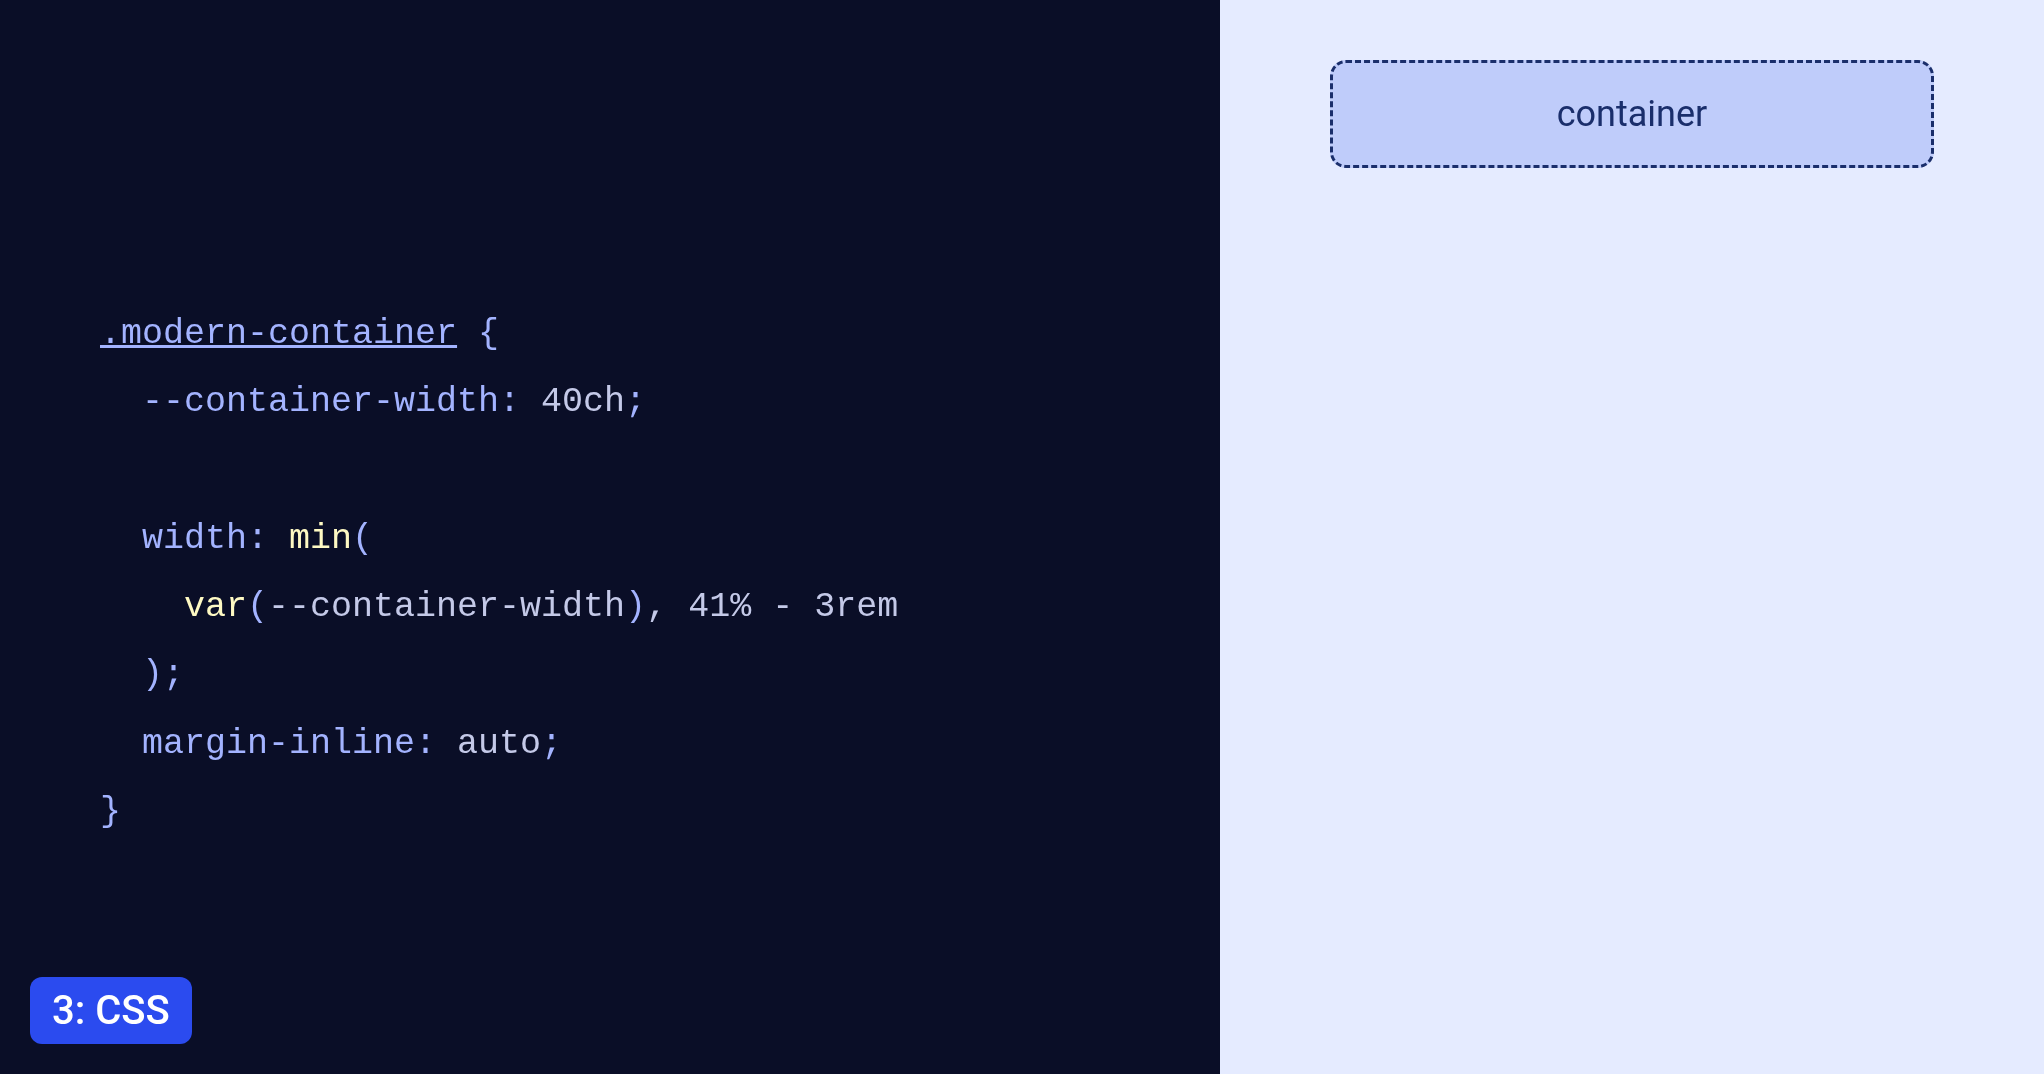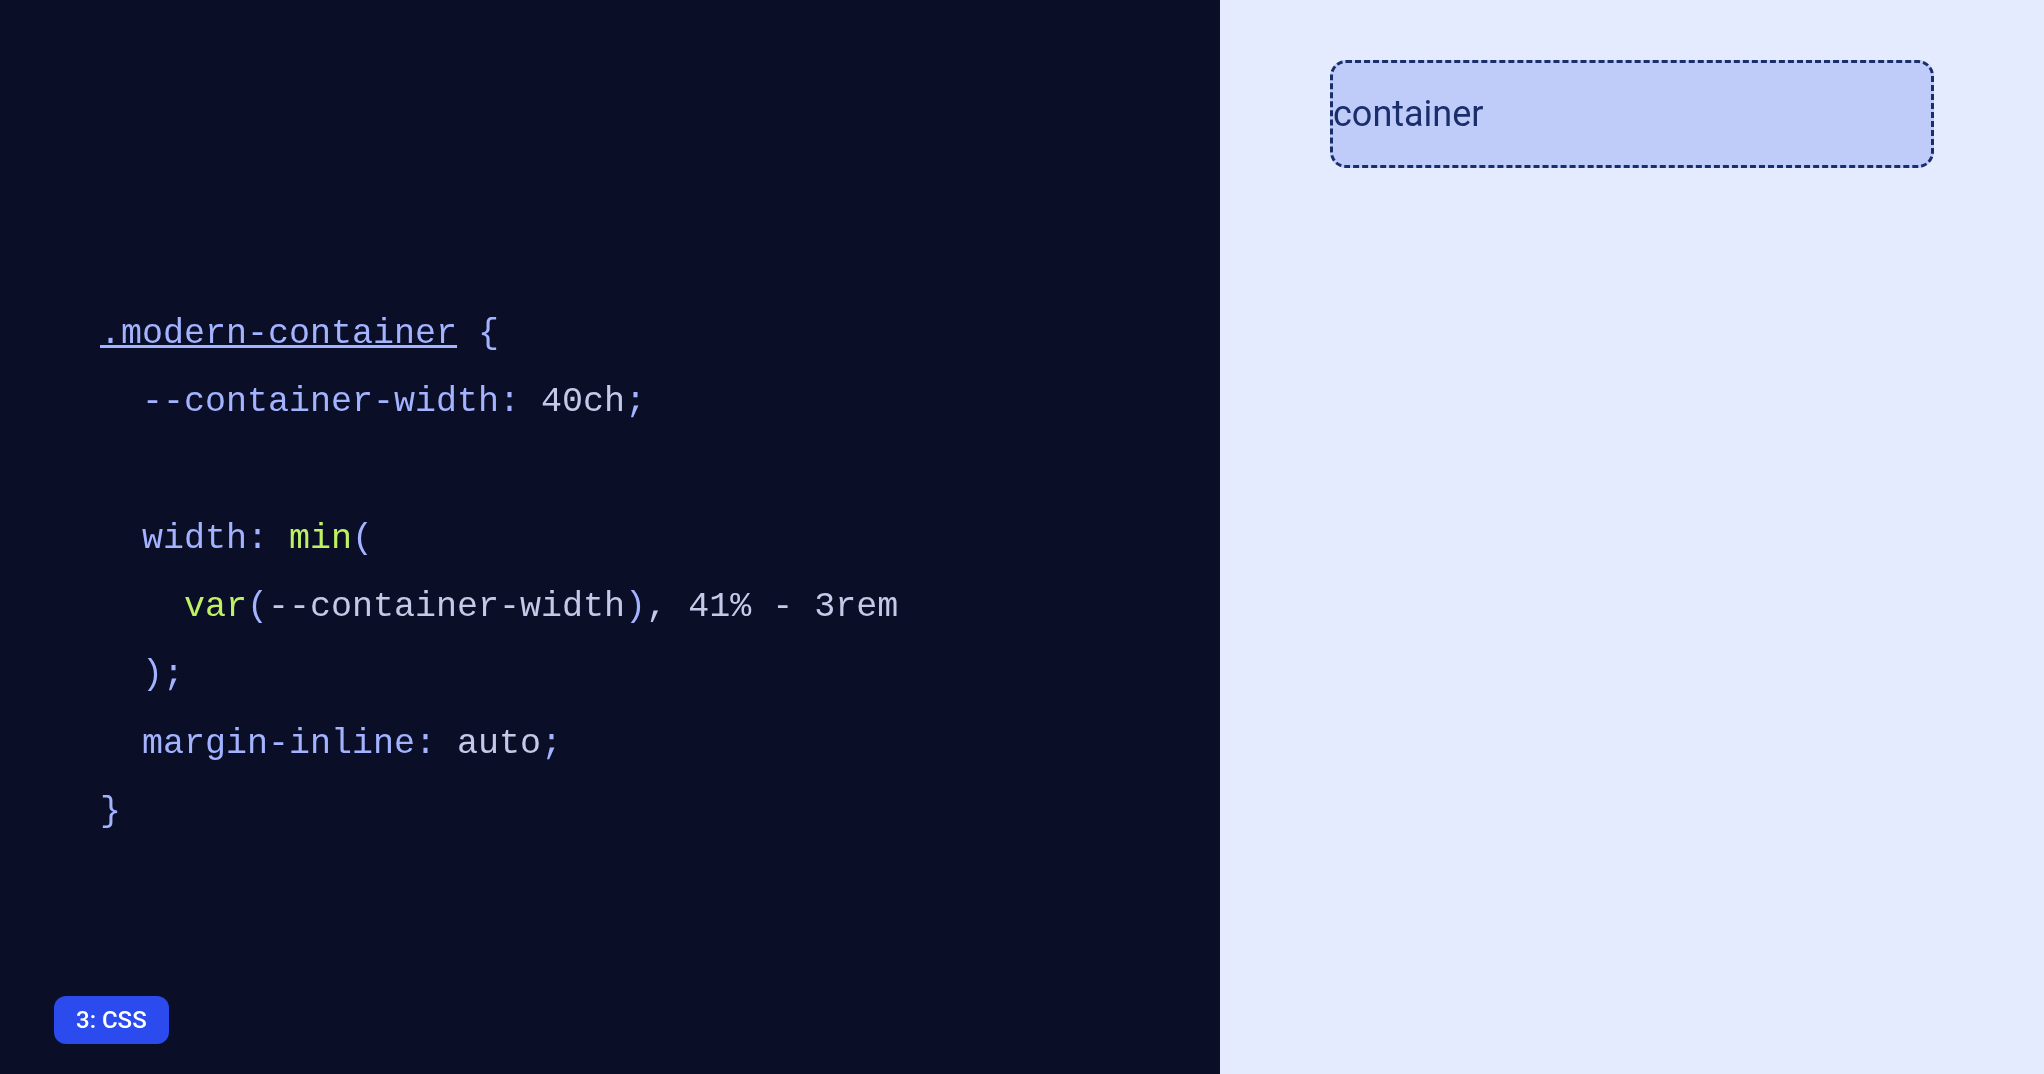--- a/index.html
+++ b/index.html
@@ -46,58 +46,57 @@
 
     .colon {
       color: #a3b3ff;
     }
 
     .value {
       color: #c4c9e8;
     }
 
     .func {
-      color: #bef264;
+      color: #fef9c3;
     }
 
     .paren {
       color: #a3b3ff;
     }
 
     .semicolon {
       color: #a3b3ff;
     }
 
     .badge {
       position: absolute;
       bottom: 30px;
       left: 30px;
       background-color: #2b4bef;
       color: #ffffff;
       font-family: -apple-system, BlinkMacSystemFont, 'Segoe UI', Roboto, sans-serif;
-      font-size: 24px;
+      font-size: 40px;
       font-weight: 500;
       padding: 10px 22px;
       border-radius: 12px;
-      margin-left: 24px;
     }
 
     .preview-panel {
       width: 824px;
       height: 100%;
       background-color: #e5ebff;
       padding: 60px 110px 0 110px;
     }
 
     .container-box {
       background-color: #bfccfa;
       border: 3px dashed #1a2e6b;
       border-radius: 16px;
-      padding: 30px 0;
-      text-align: left;
+      padding: 30px 8px;
+      text-align: center;
       color: #1a2e6b;
       font-family: -apple-system, BlinkMacSystemFont, 'Segoe UI', Roboto, sans-serif;
       font-size: 36px;
       font-weight: 400;
     }
   </style>
 </head>
 <body>
 
 <div class="code-panel">

